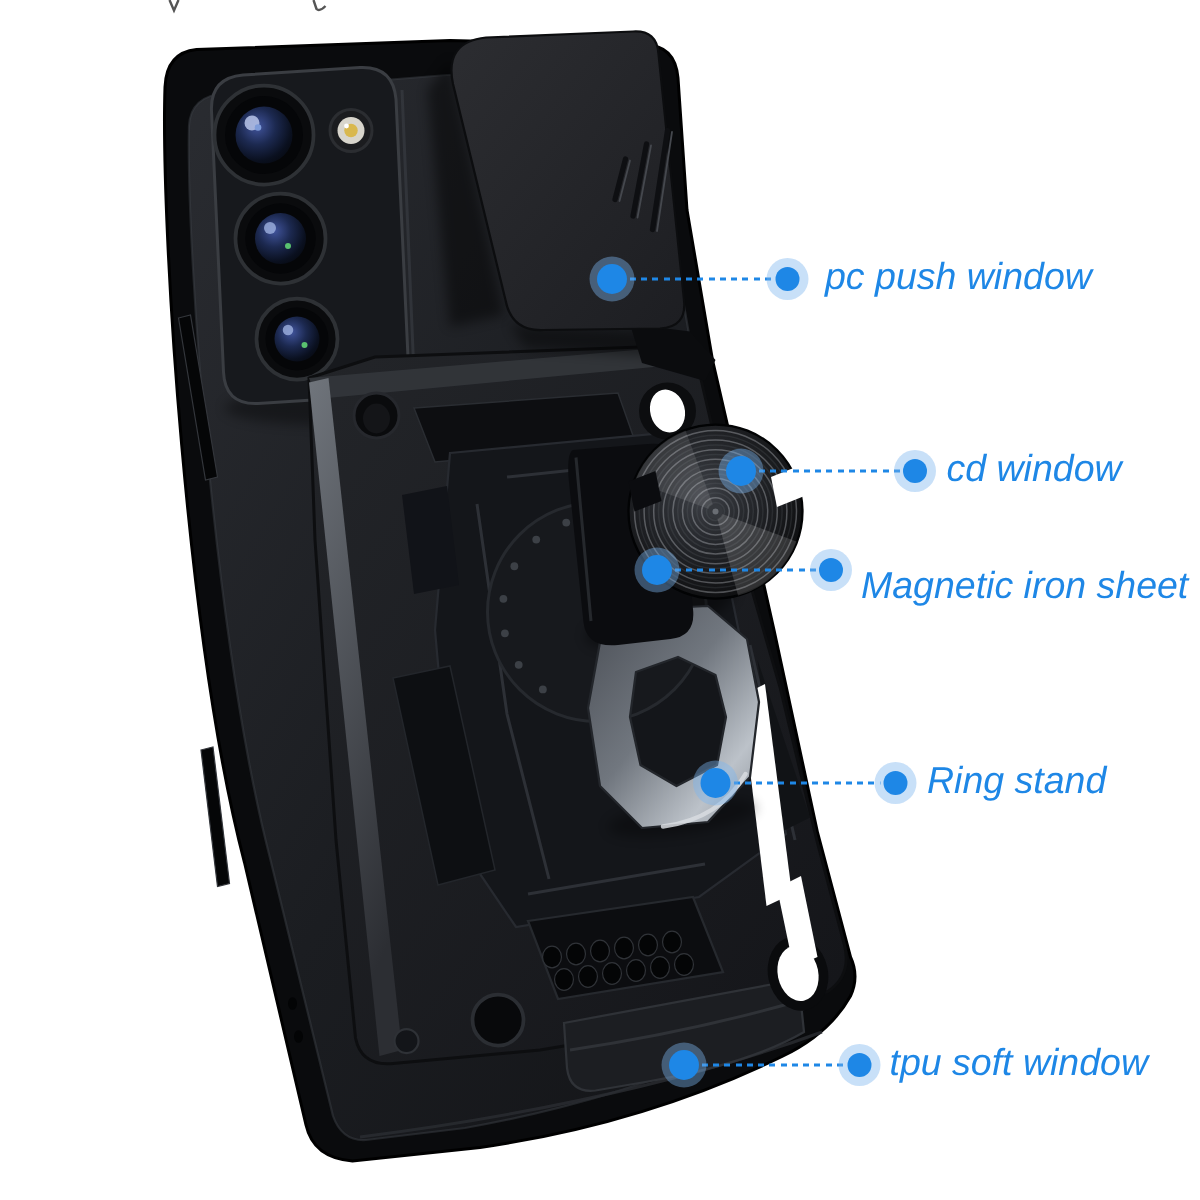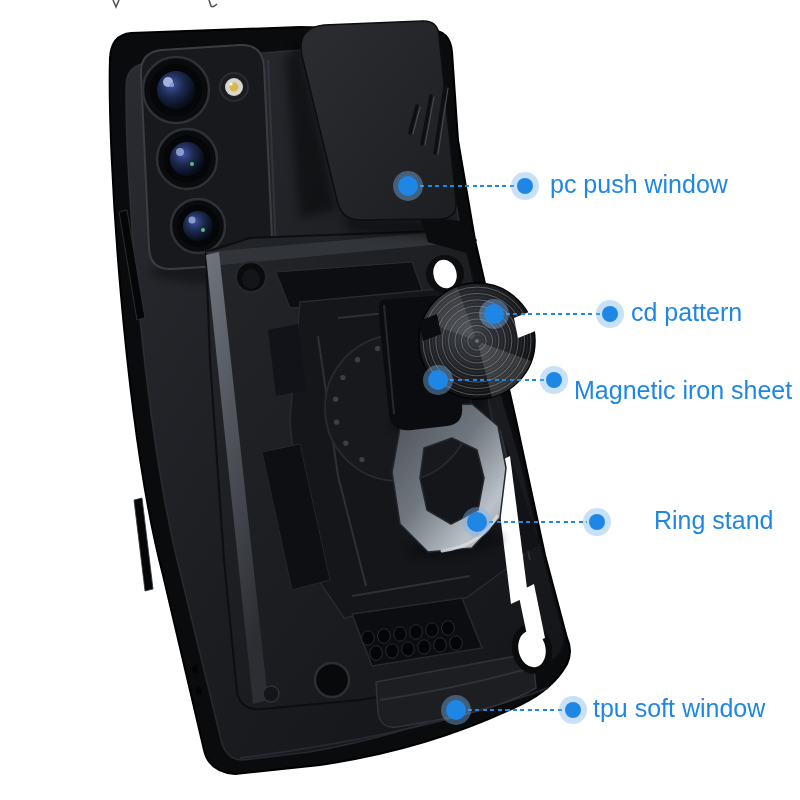--- a/index.html
+++ b/index.html
@@ -7,21 +7,21 @@
          font-family:"Liberation Sans",sans-serif;}
   .scene{position:absolute;left:0;top:0;width:800px;height:800px;}
   #callout-layer{position:absolute;left:0;top:0;width:800px;height:800px;pointer-events:none;}
   .callout-line{position:absolute;height:2px;transform:translateY(-50%);
     background:repeating-linear-gradient(90deg,var(--accent) 0 4px,transparent 4px 7.5px);}
   .callout-dot{position:absolute;border-radius:50%;background:var(--accent);
     transform:translate(-50%,-50%);}
   .anchor-dot{width:20px;height:20px;box-shadow:0 0 0 5px var(--halo);}
   .pointer-dot{width:16px;height:16px;box-shadow:0 0 0 6px var(--halo);}
   .callout-label{position:absolute;transform:translateY(-53%);font-size:25px;line-height:1.1;
-    color:var(--accent);white-space:nowrap;letter-spacing:0px;}
+    color:var(--accent);white-space:nowrap;letter-spacing:0px;font-style:italic;}
 </style>
 </head>
 <body>
 
 <div class="stage">
 
 <svg class="scene" viewBox="0 0 800 800">
   <defs>
     <linearGradient id="gBack" x1="0" y1="0" x2="1" y2="1">
       <stop offset="0" stop-color="#2a2c31"></stop>
@@ -254,35 +254,35 @@
     <span class="callout-line" style="left: 420px; top: 186px; width: 95px;"></span>
     <span class="callout-dot anchor-dot" style="left: 408px; top: 186px;"></span>
     <span class="callout-dot pointer-dot" style="left: 525px; top: 186px;"></span>
     <span class="callout-label" style="left: 550px; top: 186px;">pc push window</span>
   </div>
 
   <div class="callout">
     <span class="callout-line" style="left: 506px; top: 314px; width: 94px;"></span>
     <span class="callout-dot anchor-dot" style="left: 494px; top: 314px;"></span>
     <span class="callout-dot pointer-dot" style="left: 610px; top: 314px;"></span>
-    <span class="callout-label" style="left: 631px; top: 314px;">cd pattern</span>
+    <span class="callout-label" style="left: 631px; top: 314px;">cd window</span>
   </div>
 
   <div class="callout">
     <span class="callout-line" style="left: 450px; top: 380px; width: 94px;"></span>
     <span class="callout-dot anchor-dot" style="left: 438px; top: 380px;"></span>
     <span class="callout-dot pointer-dot" style="left: 554px; top: 380px;"></span>
     <span class="callout-label" style="left: 574px; top: 392px;">Magnetic iron sheet</span>
   </div>
 
   <div class="callout">
     <span class="callout-line" style="left: 489px; top: 522px; width: 98px;"></span>
     <span class="callout-dot anchor-dot" style="left: 477px; top: 522px;"></span>
     <span class="callout-dot pointer-dot" style="left: 597px; top: 522px;"></span>
-    <span class="callout-label" style="left: 654px; top: 522px;">Ring stand</span>
+    <span class="callout-label" style="left: 618px; top: 522px;">Ring stand</span>
   </div>
 
   <div class="callout">
     <span class="callout-line" style="left: 468px; top: 710px; width: 95px;"></span>
     <span class="callout-dot anchor-dot" style="left: 456px; top: 710px;"></span>
     <span class="callout-dot pointer-dot" style="left: 573px; top: 710px;"></span>
     <span class="callout-label" style="left: 593px; top: 710px;">tpu soft window</span>
   </div>
 </div>
 

